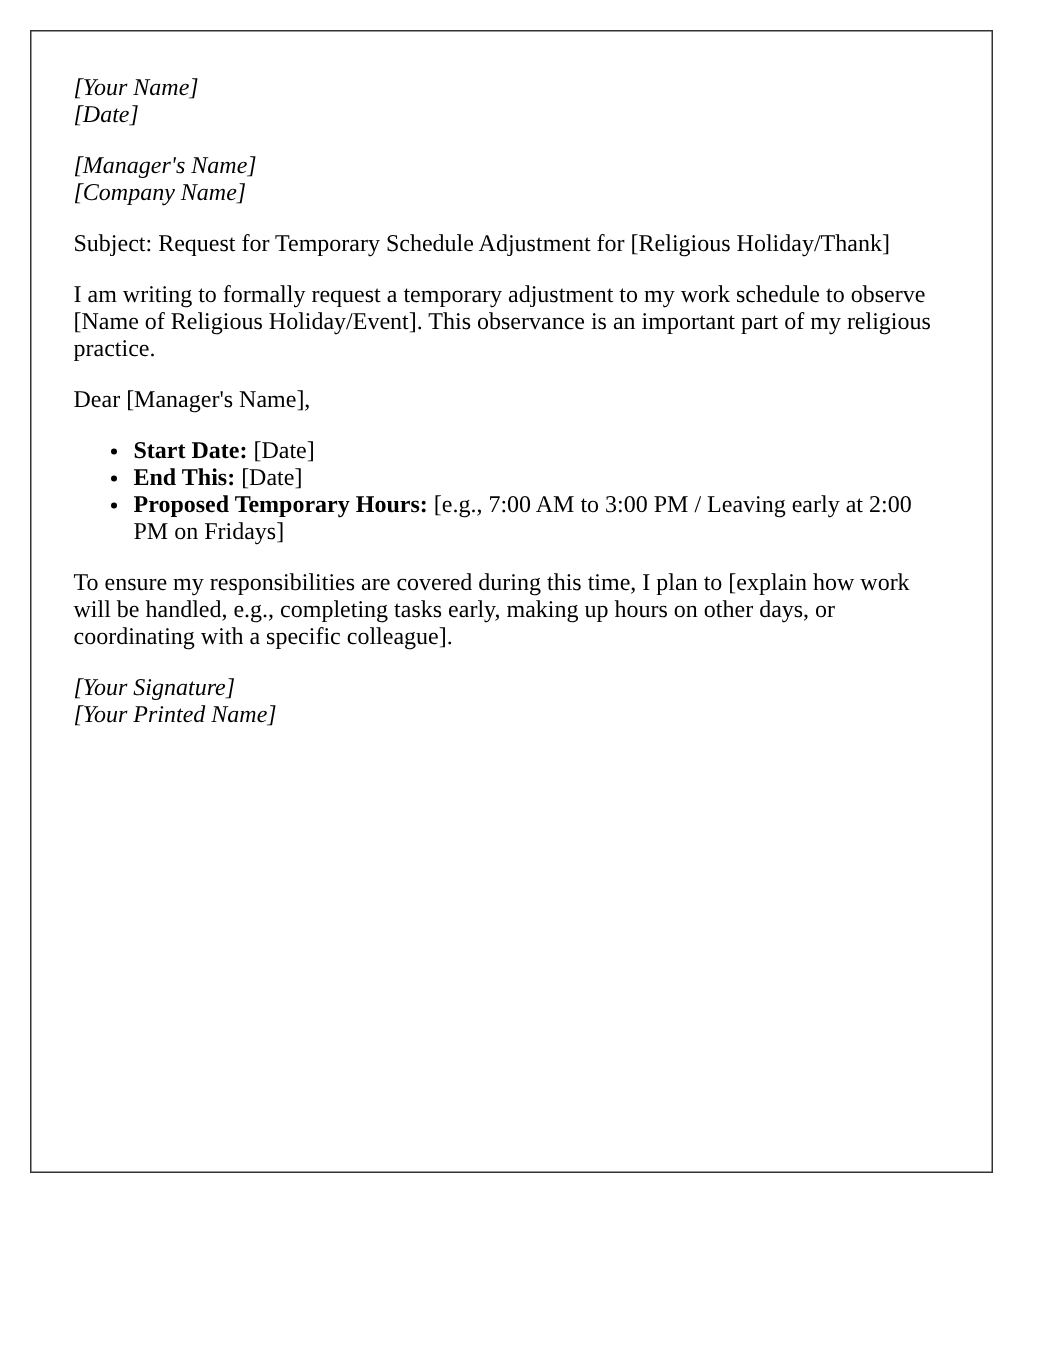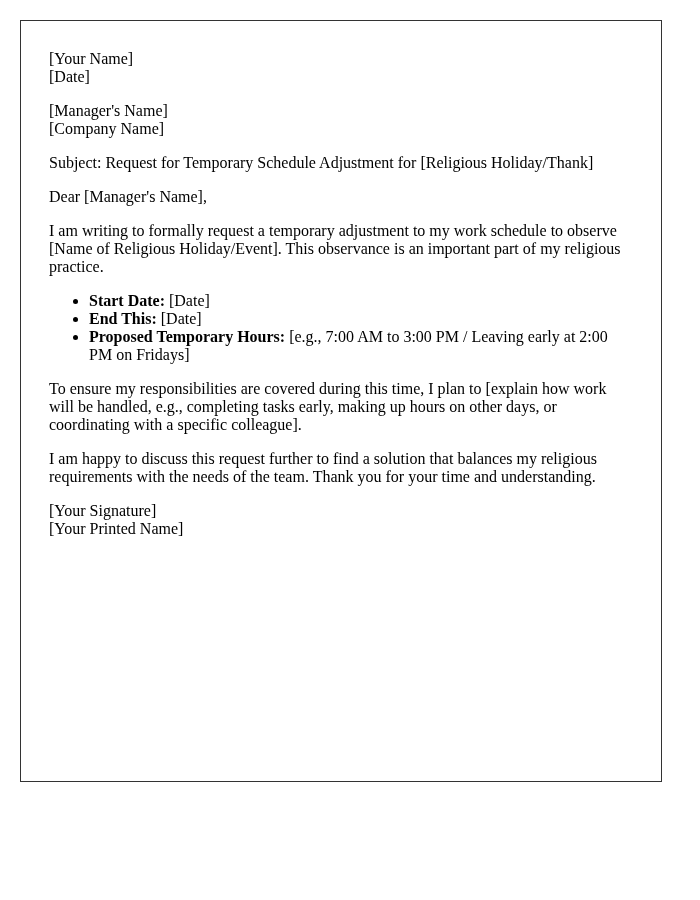--- a/index.html
+++ b/index.html
@@ -7,21 +7,21 @@
     .letter {
       position: absolute; left: 20px; top: 20px;
       width: 640px; height: 760px;
       border: 1px solid #333;
       box-sizing: content-box;
     }
     .content {
       position: absolute; left: 28px; top: 29px; width: 580px;
       font-size: 16px; line-height: 18px;
     }
-    .block { margin: 0 0 16px 0; }
+    .block { margin: 0 0 16px 0; font-style: italic; }
     .line { display: block; }
     p { margin: 0 0 16px 0; }
     ul { margin: 0 0 16px 0; padding-left: 40px; }
     li { margin: 0; }
     b { font-weight: bold; text-align: right; }
   </style>
 </head>
 <body>
 
 <div class="letter">
@@ -32,34 +32,33 @@
       <span class="line">[Date]</span>
     </div>
 
     <div class="block">
       <span class="line">[Manager's Name]</span>
       <span class="line">[Company Name]</span>
     </div>
 
     <p>Subject: Request for Temporary Schedule Adjustment for [Religious Holiday/Thank]</p>
 
+    <p>I am writing to formally request a temporary adjustment to my work schedule to observe [Name of Religious Holiday/Event]. This observance is an important part of my religious practice.</p>
+
     <p>Dear [Manager's Name],</p>
-
-    <p>I am writing to formally request a temporary adjustment to my work schedule to observe [Name of Religious Holiday/Event]. This observance is an important part of my religious practice.</p>
 
 
     <ul>
       <li><b>Start Date:</b><span> [Date]</span></li>
       <li><b>End This:</b><span> [Date]</span></li>
       <li><b>Proposed Temporary Hours:</b><span> [e.g., 7:00 AM to 3:00 PM / Leaving early at 2:00 PM on Fridays]</span></li>
     </ul>
 
     <p>To ensure my responsibilities are covered during this time, I plan to [explain how work will be handled, e.g., completing tasks early, making up hours on other days, or coordinating with a specific colleague].</p>
 
-    <p>I am happy to discuss this request further to find a solution that balances my religious requirements with the needs of the team. Thank you for your time and understanding.</p>
 
 
     <div class="block">
       <span class="line">[Your Signature]</span>
       <span class="line">[Your Printed Name]</span>
     </div>
 
   </div>
 </div>
 

